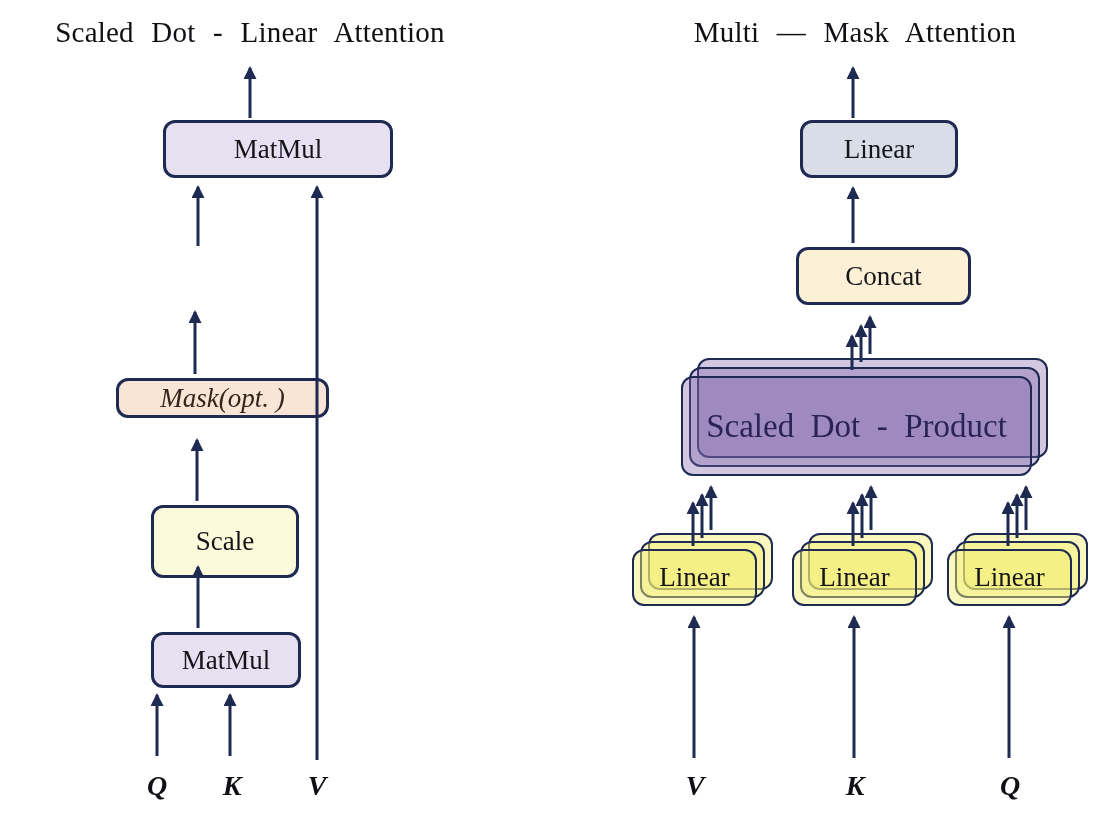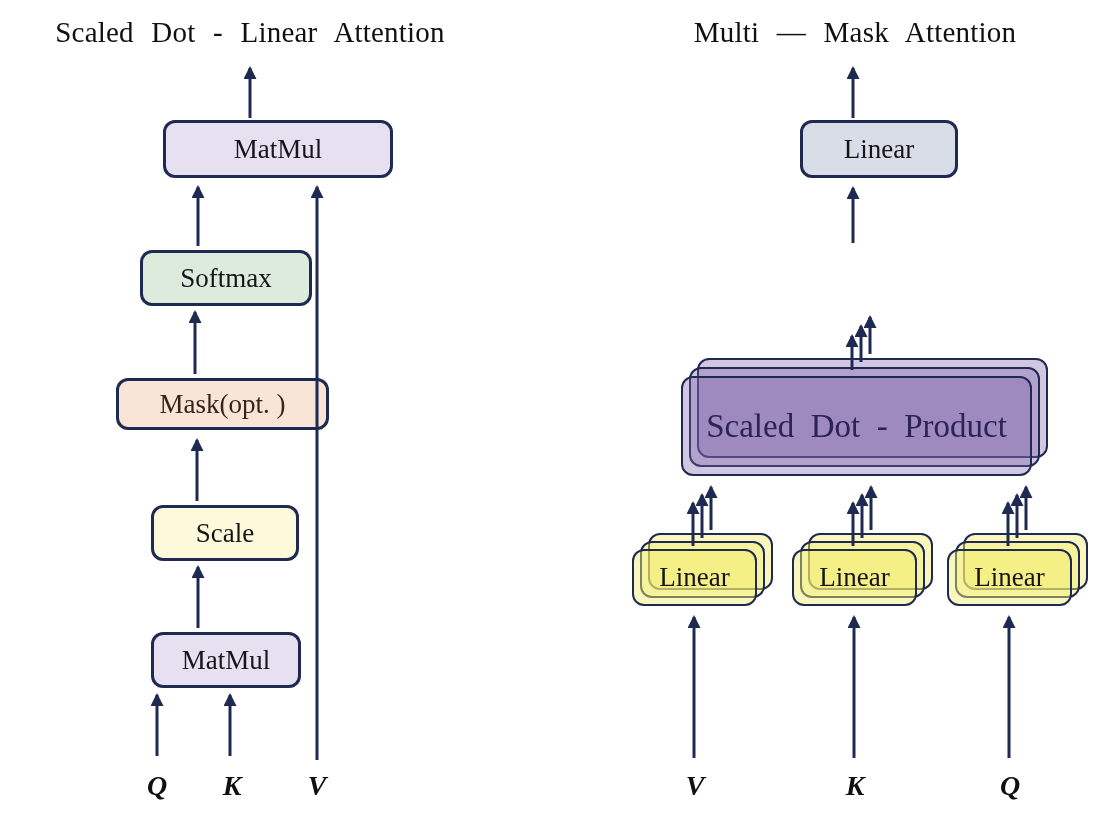--- a/index.html
+++ b/index.html
@@ -89,36 +89,36 @@
     <line x1="1026" y1="530" x2="1026" y2="487" stroke="currentColor" stroke-width="3" marker-end="url(#ah)"></line>
     <line x1="694" y1="758" x2="694" y2="617" stroke="currentColor" stroke-width="3" marker-end="url(#ah)"></line>
     <line x1="854" y1="758" x2="854" y2="617" stroke="currentColor" stroke-width="3" marker-end="url(#ah)"></line>
     <line x1="1009" y1="758" x2="1009" y2="617" stroke="currentColor" stroke-width="3" marker-end="url(#ah)"></line>
   </svg>
 
   <div class="title left">Scaled Dot - Linear Attention</div>
 
   <div class="node f-matmul" style="left:135px;top:120px;width:230px;height:58px;">MatMul</div>
 
-  <div class="node f-softmax" style="left:112px;top:250px;width:172px;height:56px;">Softmax</div>
 
-  <div class="node f-mask" style="left:88px;top:378px;width:213px;height:52px;">Mask(opt. )</div>
+  <div class="node f-mask" style="left:88px;top:378px;width:213px;height:40px;font-style:italic;">Mask(opt. )</div>
 
-  <div class="node f-scale" style="left:123px;top:505px;width:148px;height:56px;">Scale</div>
+  <div class="node f-scale" style="left:123px;top:505px;width:148px;height:73px;">Scale</div>
 
   <div class="node f-matmul" style="left:123px;top:632px;width:150px;height:56px;">MatMul</div>
 
   <div class="io-label" style="left:157px;">Q</div>
   <div class="io-label" style="left:232px;">K</div>
   <div class="io-label" style="left:317px;">V</div>
 
   <div class="title right">Multi — Mask Attention</div>
 
   <div class="node f-linearout" style="left:772px;top:120px;width:158px;height:58px;">Linear</div>
 
+  <div class="node f-concat" style="left:768px;top:247px;width:175px;height:58px;">Concat</div>
 
   <div class="stack sdpa" style="left:681px;top:358px;">
     <div class="layer back"></div>
     <div class="layer mid"></div>
     <div class="layer front"></div>
     <div class="sdpa-text">
       <span>Scaled Dot - Product</span>
     </div>
   </div>
 

